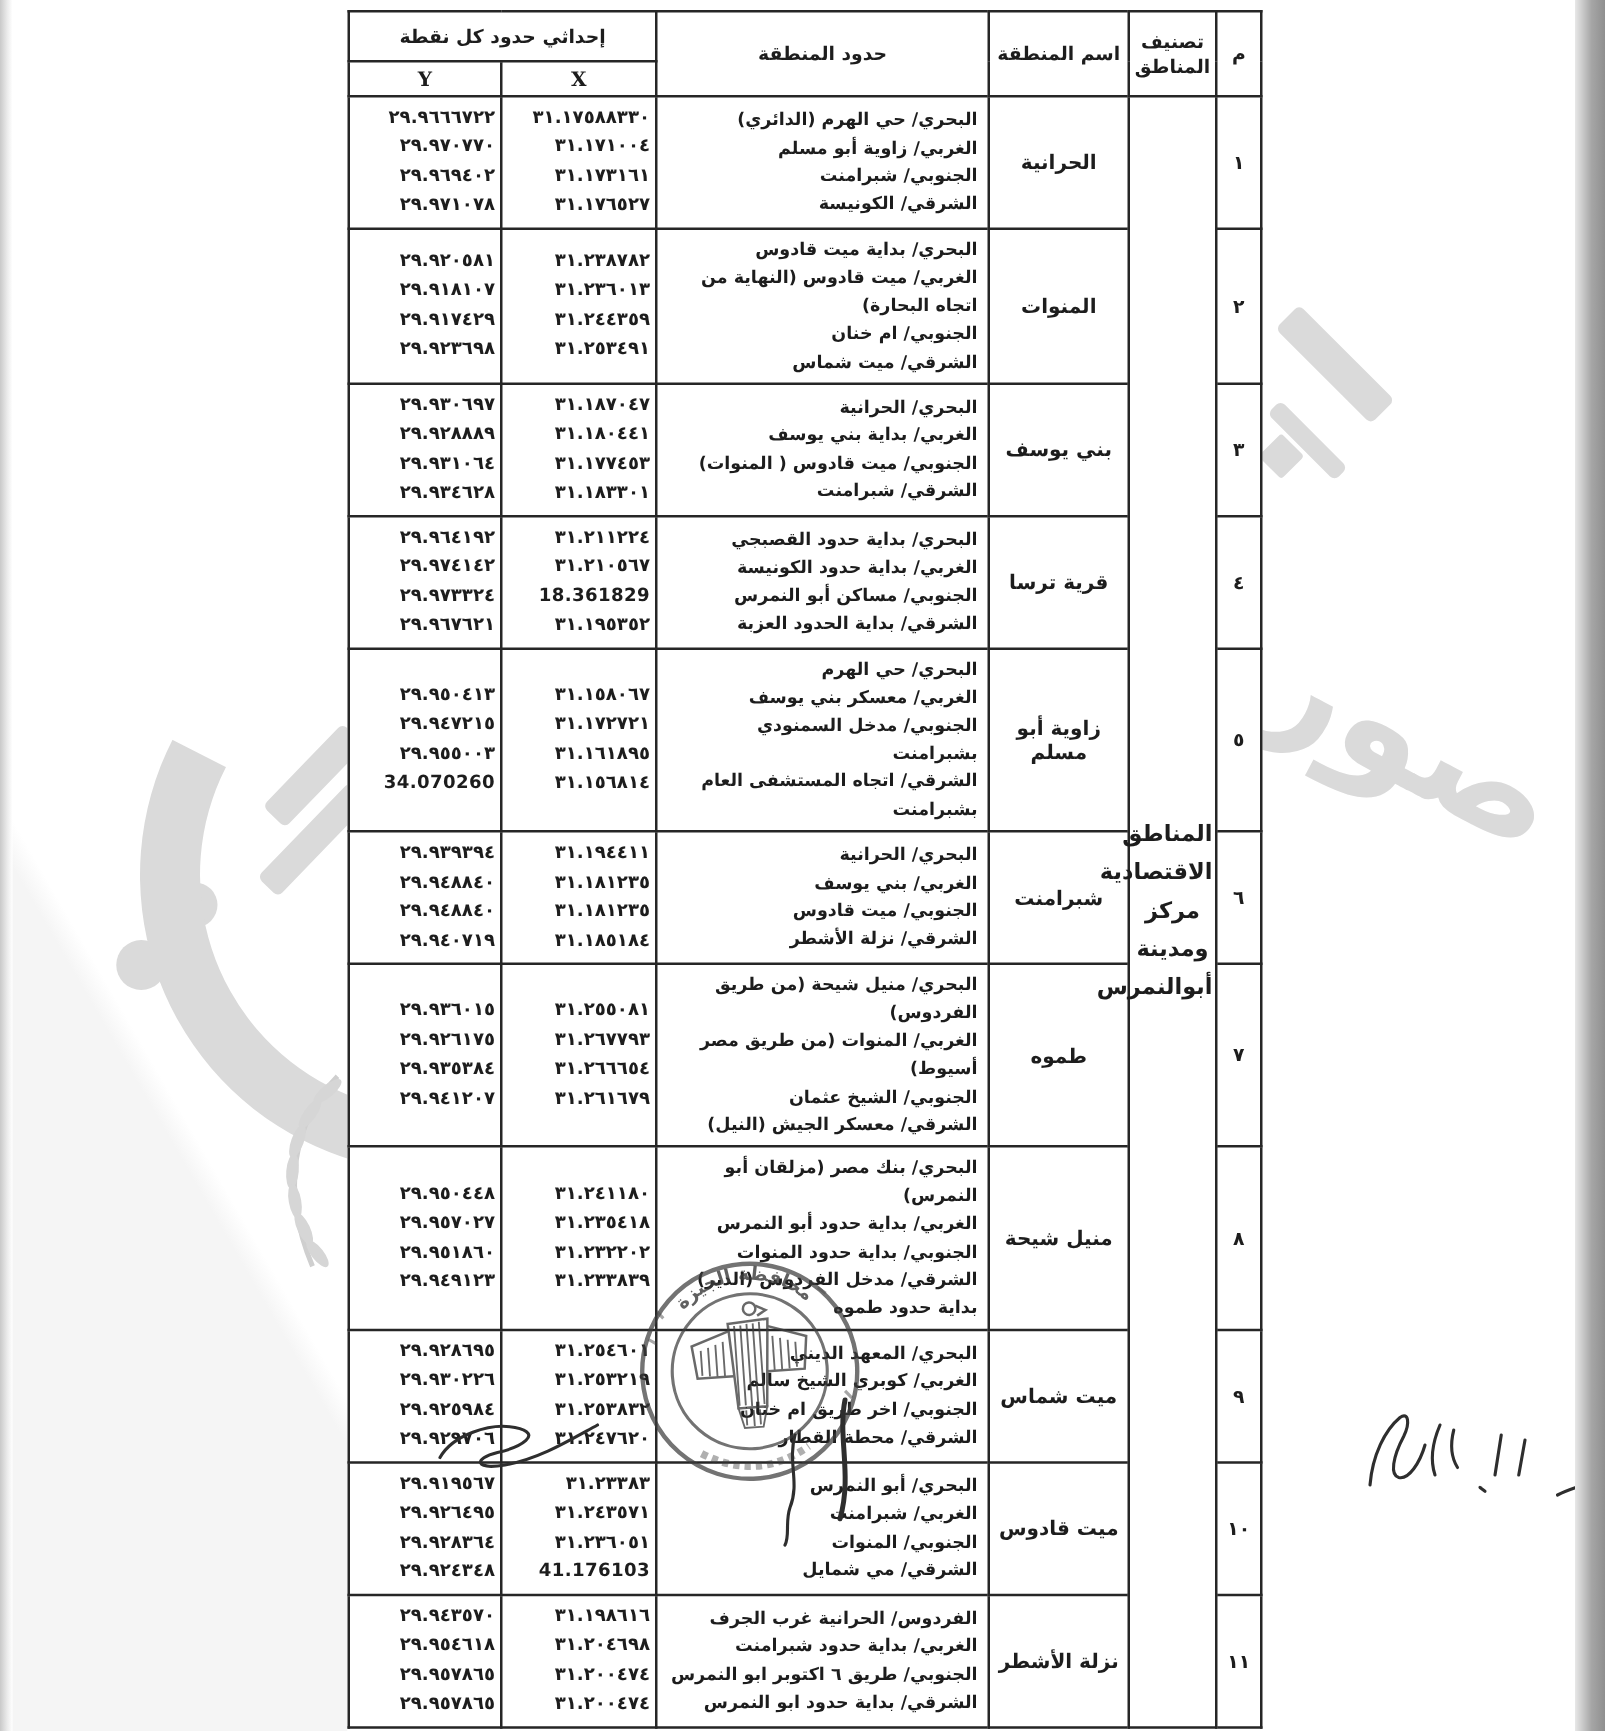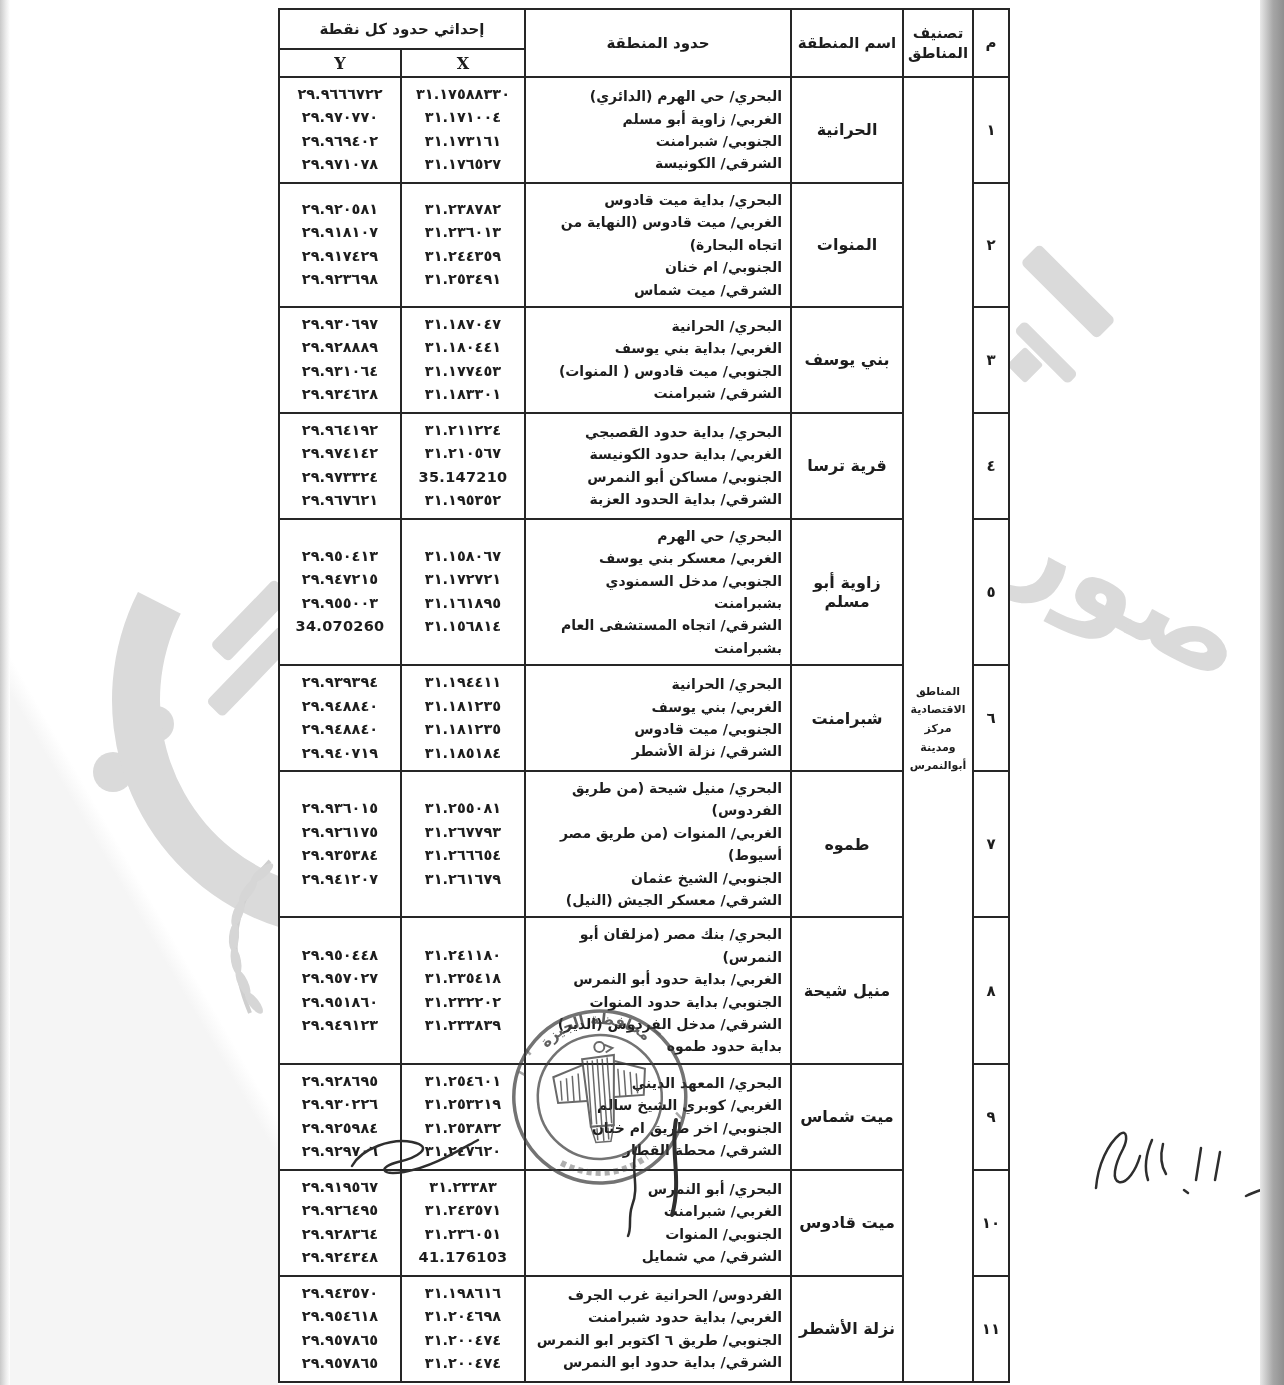--- a/index.html
+++ b/index.html
@@ -41,24 +41,24 @@
   table.btable{
     position:absolute;left:278px;top:8px;width:730px;z-index:2;
     border-collapse:collapse;table-layout:fixed;direction:rtl;background:#ffffff;
   }
   .btable th,.btable td{border:2px solid #262626;vertical-align:middle;}
   .btable thead th{font-weight:bold;font-size:15px;text-align:center;padding:2px;}
   .btable thead tr.main-h th{height:34px;}
   .btable thead tr.sub-h th{height:22px;font-size:16px;font-family:"DejaVu Serif","Liberation Serif",serif;}
   th.class-h{font-size:14px;line-height:1.35;margin-left:20px;}
   td.serial-cell{text-align:center;font-weight:bold;font-size:15px;}
-  td.class-cell{text-align:center;font-weight:bold;font-size:11px;line-height:1.7;padding:4px 2px;}
+  td.class-cell{text-align:center;font-weight:bold;font-size:18px;line-height:1.7;padding:4px 2px;}
   td.name-cell{text-align:center;font-weight:bold;font-size:16px;padding:2px 4px;border-radius:12px;}
   td.bounds-cell{font-size:14px;font-weight:bold;padding:5px 8px;line-height:1.6;}
-  td.coord-cell{text-align:center;font-weight:bold;font-size:14.5px;line-height:1.62;
+  td.coord-cell{font-weight:bold;font-size:14.5px;line-height:1.62;
     padding:5px 4px;letter-spacing:.3px;}
   .bounds-cell .line,.coord-cell .line{white-space:normal;}
 
   
   .stamp{position:absolute;left:505px;top:1000px;z-index:5;transform:rotate(-4deg);opacity:.9;}
   .signatures{position:absolute;left:0;top:0;z-index:6;pointer-events:none;}
 </style>
 </head>
 <body>
 
@@ -186,21 +186,21 @@
           <td class="name-cell">قرية ترسا</td>
           <td class="bounds-cell">
             <div class="line">البحري/ بداية حدود القصبجي</div>
             <div class="line">الغربي/ بداية حدود الكونيسة</div>
             <div class="line">الجنوبي/ مساكن أبو النمرس</div>
             <div class="line">الشرقي/ بداية الحدود العزبة</div>
           </td>
           <td class="coord-cell">
             <div class="line">٣١.٢١١٢٢٤</div>
             <div class="line">٣١.٢١٠٥٦٧</div>
-            <div class="line">35.147210</div>
+            <div class="line">18.361829</div>
             <div class="line">٣١.١٩٥٣٥٢</div>
           </td>
           <td class="coord-cell">
             <div class="line">٢٩.٩٦٤١٩٢</div>
             <div class="line">٢٩.٩٧٤١٤٢</div>
             <div class="line">٢٩.٩٧٣٣٢٤</div>
             <div class="line">٢٩.٩٦٧٦٢١</div>
           </td>
         </tr>
         <tr>

